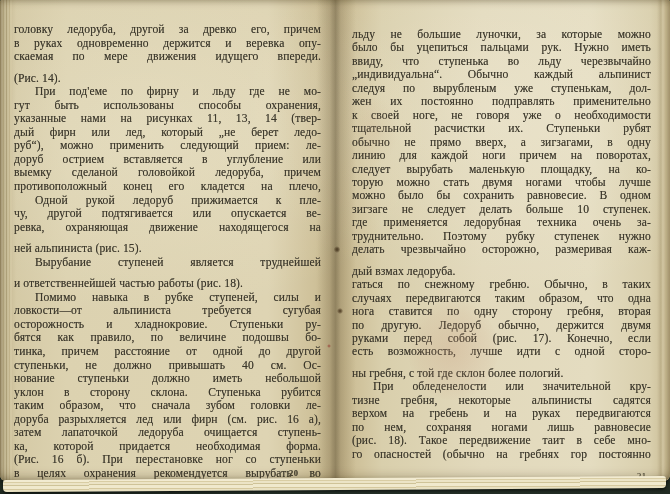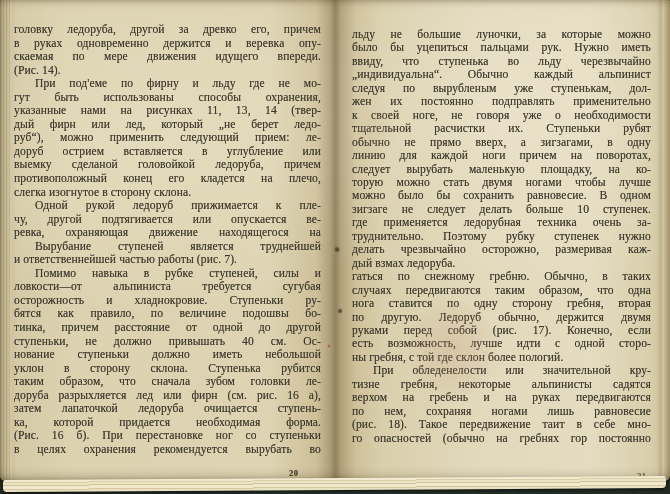--- a/index.html
+++ b/index.html
@@ -48,21 +48,21 @@
   .page{position:absolute;color:var(--ink,#3b372b);}
   .page-left{left:14px;top:23px;width:307px;}
   .page-right{left:352px;top:28px;width:299px;}
   .line{
     font-size:11.6px;line-height:13.55px;letter-spacing:0.1px;
     text-align:justify;text-align-last:justify;text-justify:inter-word;
     text-shadow:0 0 0.6px rgba(59,55,43,0.55);
   }
   .page-right .line{line-height:13.45px;}
   .line.indent{text-indent:21px;}
-  .line.para-end{text-align-last:left;}
+  .line.para-end{text-align-last:left;margin-top:8px;}
   .page-number{
     position:absolute;font-size:8.5px;letter-spacing:0.5px;color:#4a4535;
     text-shadow:0 0 0.5px rgba(59,55,43,0.5);
   }
   .page-number-left{left:289px;top:468px;font-weight:bold;}
   .page-number-right{left:637px;top:471px;}
   .edge-stack{
     position:absolute;left:3px;right:4px;bottom:4px;height:12px;
     transform:rotate(-0.35deg);border-radius:3px 3px 4px 4px;
     background:repeating-linear-gradient(180deg,
@@ -96,26 +96,26 @@
         <div class="line">скаемая по мере движения идущего впереди.</div>
         <div class="line para-end">(Рис. 14).</div>
         <div class="line indent">При под'еме по фирну и льду где не мо-</div>
         <div class="line">гут быть использованы способы охранения,</div>
         <div class="line">указанные нами на рисунках 11, 13, 14 (твер-</div>
         <div class="line">дый фирн или лед, который „не берет ледо-</div>
         <div class="line">руб“), можно применить следующий прием: ле-</div>
         <div class="line">доруб острием вставляется в углубление или</div>
         <div class="line">выемку сделаной головойкой ледоруба, причем</div>
         <div class="line">противоположный конец его кладется на плечо,</div>
-        <div class="line para-end">слегка изогнутое в сторону склона.</div>
         <div class="line indent">Одной рукой ледоруб прижимается к пле-</div>
         <div class="line">чу, другой подтягивается или опускается ве-</div>
         <div class="line">ревка, охраняющая движение находящегося на</div>
+        <div class="line para-end">ней альпиниста (рис. 15).</div>
         <div class="line indent">Вырубание ступеней является труднейшей</div>
-        <div class="line para-end">и ответственнейшей частью работы (рис. 7).</div>
+        <div class="line para-end">и ответственнейшей частью работы (рис. 18).</div>
         <div class="line indent">Помимо навыка в рубке ступеней, силы и</div>
         <div class="line">ловкости—от альпиниста требуется сугубая</div>
         <div class="line">осторожность и хладнокровие. Ступеньки ру-</div>
         <div class="line">бятся как правило, по величине подошвы бо-</div>
         <div class="line">тинка, причем расстояние от одной до другой</div>
         <div class="line">ступеньки, не должно привышать 40 см. Ос-</div>
         <div class="line">нование ступеньки должно иметь небольшой</div>
         <div class="line">уклон в сторону склона. Ступенька рубится</div>
         <div class="line">таким образом, что сначала зубом головки ле-</div>
         <div class="line">доруба разрыхляется лед или фирн (см. рис. 16 а),</div>

